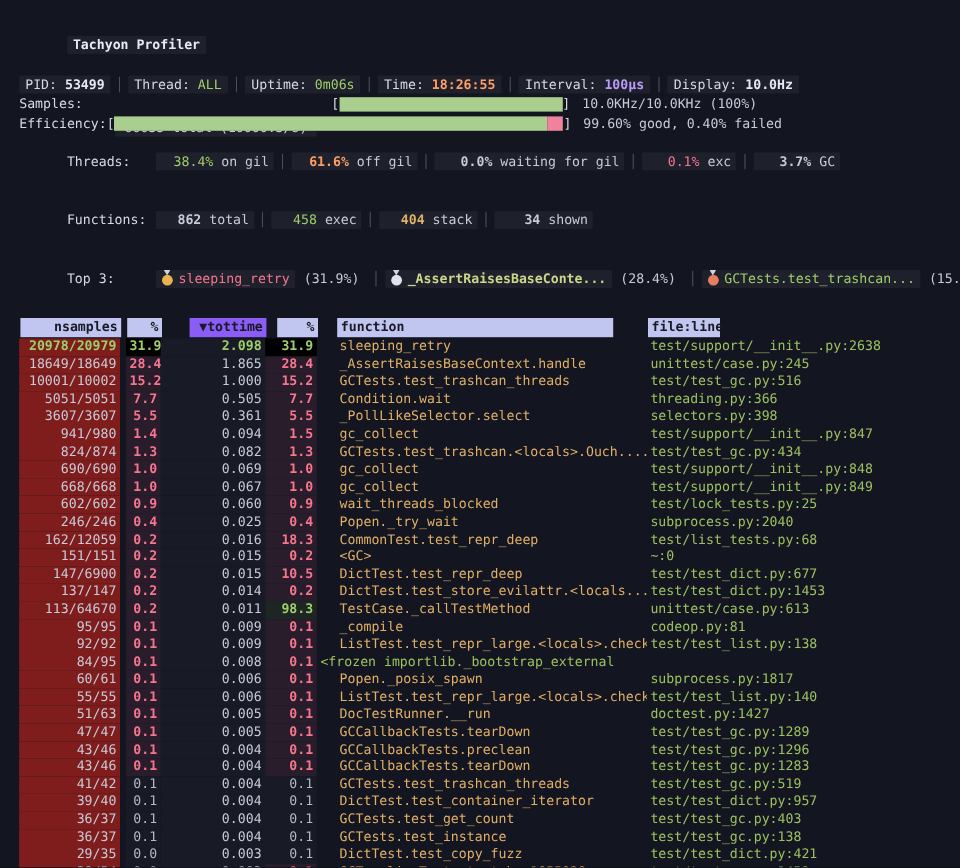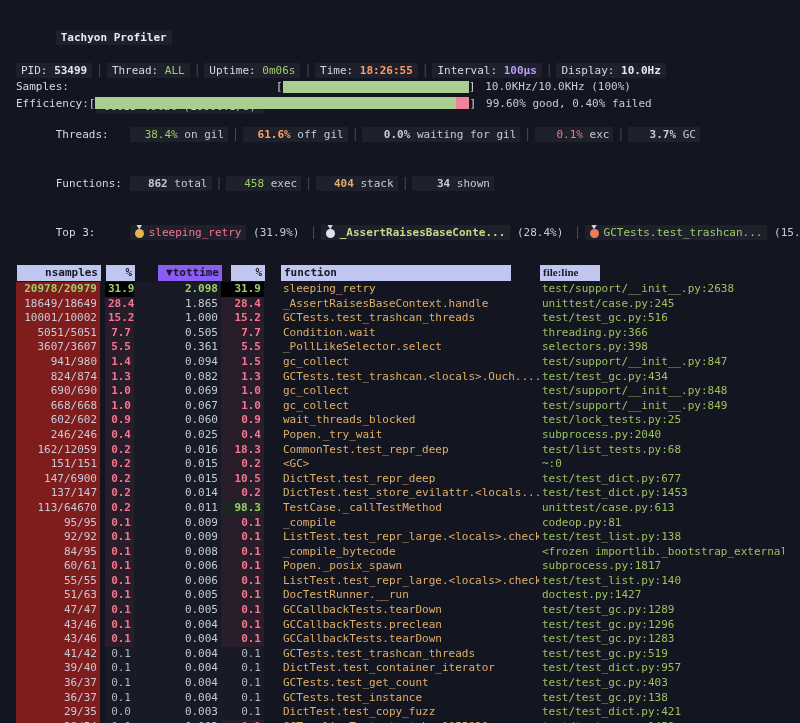--- a/index.html
+++ b/index.html
@@ -37,21 +37,21 @@
 
   
   .thead { display:flex; margin-top:8px; line-height:15px; height:16px; }
   .th { background:#c0c6ef; color:#181a24; font-weight:bold; padding:0 3px; }
   .th.sorted { background:#8b5cf6; }
   .h-n    { width:84px;  margin-left:1px;  text-align:right; }
   .h-p1   { width:29px;  margin-left:5px;  text-align:right; }
   .h-t    { width:64px;  margin-left:23px; text-align:right; }
   .h-p2   { width:34px;  margin-left:9px;  text-align:right; }
   .h-f    { width:230px; margin-left:16px; text-align:left; }
-  .h-file { width:60px;  margin-left:29px; text-align:left;font-family:Liberation Serif, serif; }
+  .h-file { width:60px;  margin-left:29px; text-align:left; }
 
   .tbody { margin-top:1px; }
   .trow { display:flex; height:14.6px; line-height:14.6px; white-space:pre; }
   .cell { padding:0 3px; }
   .c-n    { width:84px;  text-align:right; background:#7f1d1d; color:#c6cad9; }
   .c-p1   { width:29px;  margin-left:5px; text-align:right; background:#181a26; color:#b4b8c8; }
   .c-t    { width:87px;  text-align:right; background:#181a26; color:#c6cad9; }
   .c-p2   { width:43px;  text-align:right; background:#181a26; color:#b4b8c8; }
   .c-fn   { width:259px; margin-left:16px; color:#e0af68; overflow:hidden; }
   .c-file { flex:1; color:#9cc161; overflow:hidden; }
@@ -137,21 +137,21 @@
         <div class="trow"><span class="cell c-n">668/668</span><span class="cell c-p1 hot-red">1.0</span><span class="cell c-t">0.067</span><span class="cell c-p2 hot-red">1.0</span><span class="cell c-fn">gc_collect</span><span class="cell c-file">test/support/__init__.py:849</span></div>
         <div class="trow"><span class="cell c-n">602/602</span><span class="cell c-p1 hot-red">0.9</span><span class="cell c-t">0.060</span><span class="cell c-p2 hot-red">0.9</span><span class="cell c-fn">wait_threads_blocked</span><span class="cell c-file">test/lock_tests.py:25</span></div>
         <div class="trow"><span class="cell c-n">246/246</span><span class="cell c-p1 hot-red">0.4</span><span class="cell c-t">0.025</span><span class="cell c-p2 hot-red">0.4</span><span class="cell c-fn">Popen._try_wait</span><span class="cell c-file">subprocess.py:2040</span></div>
         <div class="trow"><span class="cell c-n">162/12059</span><span class="cell c-p1 hot-red">0.2</span><span class="cell c-t">0.016</span><span class="cell c-p2 hot-red">18.3</span><span class="cell c-fn">CommonTest.test_repr_deep</span><span class="cell c-file">test/list_tests.py:68</span></div>
         <div class="trow"><span class="cell c-n">151/151</span><span class="cell c-p1 hot-red">0.2</span><span class="cell c-t">0.015</span><span class="cell c-p2 hot-red">0.2</span><span class="cell c-fn">&lt;GC&gt;</span><span class="cell c-file">~:0</span></div>
         <div class="trow"><span class="cell c-n">147/6900</span><span class="cell c-p1 hot-red">0.2</span><span class="cell c-t">0.015</span><span class="cell c-p2 hot-red">10.5</span><span class="cell c-fn">DictTest.test_repr_deep</span><span class="cell c-file">test/test_dict.py:677</span></div>
         <div class="trow"><span class="cell c-n">137/147</span><span class="cell c-p1 hot-red">0.2</span><span class="cell c-t">0.014</span><span class="cell c-p2 hot-red">0.2</span><span class="cell c-fn">DictTest.test_store_evilattr.&lt;locals...</span><span class="cell c-file">test/test_dict.py:1453</span></div>
         <div class="trow"><span class="cell c-n">113/64670</span><span class="cell c-p1 hot-red">0.2</span><span class="cell c-t">0.011</span><span class="cell c-p2 hot-green">98.3</span><span class="cell c-fn">TestCase._callTestMethod</span><span class="cell c-file">unittest/case.py:613</span></div>
         <div class="trow"><span class="cell c-n">95/95</span><span class="cell c-p1 hot-red">0.1</span><span class="cell c-t">0.009</span><span class="cell c-p2 hot-red">0.1</span><span class="cell c-fn">_compile</span><span class="cell c-file">codeop.py:81</span></div>
         <div class="trow"><span class="cell c-n">92/92</span><span class="cell c-p1 hot-red">0.1</span><span class="cell c-t">0.009</span><span class="cell c-p2 hot-red">0.1</span><span class="cell c-fn">ListTest.test_repr_large.&lt;locals&gt;.check</span><span class="cell c-file">test/test_list.py:138</span></div>
-        <div class="trow"><span class="cell c-n">84/95</span><span class="cell c-p1 hot-red">0.1</span><span class="cell c-t">0.008</span><span class="cell c-p2 hot-red">0.1</span><span class="cell c-fn">_compile_bytecode</span><span class="cell c-file">&lt;frozen importlib._bootstrap_external</span></div>
+        <div class="trow"><span class="cell c-n">84/95</span><span class="cell c-p1 hot-red">0.1</span><span class="cell c-t">0.008</span><span class="cell c-p2 hot-red">0.1</span><span class="cell c-file">&lt;frozen importlib._bootstrap_external</span></div>
         <div class="trow"><span class="cell c-n">60/61</span><span class="cell c-p1 hot-red">0.1</span><span class="cell c-t">0.006</span><span class="cell c-p2 hot-red">0.1</span><span class="cell c-fn">Popen._posix_spawn</span><span class="cell c-file">subprocess.py:1817</span></div>
         <div class="trow"><span class="cell c-n">55/55</span><span class="cell c-p1 hot-red">0.1</span><span class="cell c-t">0.006</span><span class="cell c-p2 hot-red">0.1</span><span class="cell c-fn">ListTest.test_repr_large.&lt;locals&gt;.check</span><span class="cell c-file">test/test_list.py:140</span></div>
         <div class="trow"><span class="cell c-n">51/63</span><span class="cell c-p1 hot-red">0.1</span><span class="cell c-t">0.005</span><span class="cell c-p2 hot-red">0.1</span><span class="cell c-fn">DocTestRunner.__run</span><span class="cell c-file">doctest.py:1427</span></div>
         <div class="trow"><span class="cell c-n">47/47</span><span class="cell c-p1 hot-red">0.1</span><span class="cell c-t">0.005</span><span class="cell c-p2 hot-red">0.1</span><span class="cell c-fn">GCCallbackTests.tearDown</span><span class="cell c-file">test/test_gc.py:1289</span></div>
         <div class="trow"><span class="cell c-n">43/46</span><span class="cell c-p1 hot-red">0.1</span><span class="cell c-t">0.004</span><span class="cell c-p2 hot-red">0.1</span><span class="cell c-fn">GCCallbackTests.preclean</span><span class="cell c-file">test/test_gc.py:1296</span></div>
         <div class="trow"><span class="cell c-n">43/46</span><span class="cell c-p1 hot-red">0.1</span><span class="cell c-t">0.004</span><span class="cell c-p2 hot-red">0.1</span><span class="cell c-fn">GCCallbackTests.tearDown</span><span class="cell c-file">test/test_gc.py:1283</span></div>
         <div class="trow"><span class="cell c-n">41/42</span><span class="cell c-p1">0.1</span><span class="cell c-t">0.004</span><span class="cell c-p2">0.1</span><span class="cell c-fn">GCTests.test_trashcan_threads</span><span class="cell c-file">test/test_gc.py:519</span></div>
         <div class="trow"><span class="cell c-n">39/40</span><span class="cell c-p1">0.1</span><span class="cell c-t">0.004</span><span class="cell c-p2">0.1</span><span class="cell c-fn">DictTest.test_container_iterator</span><span class="cell c-file">test/test_dict.py:957</span></div>
         <div class="trow"><span class="cell c-n">36/37</span><span class="cell c-p1">0.1</span><span class="cell c-t">0.004</span><span class="cell c-p2">0.1</span><span class="cell c-fn">GCTests.test_get_count</span><span class="cell c-file">test/test_gc.py:403</span></div>
         <div class="trow"><span class="cell c-n">36/37</span><span class="cell c-p1">0.1</span><span class="cell c-t">0.004</span><span class="cell c-p2">0.1</span><span class="cell c-fn">GCTests.test_instance</span><span class="cell c-file">test/test_gc.py:138</span></div>

